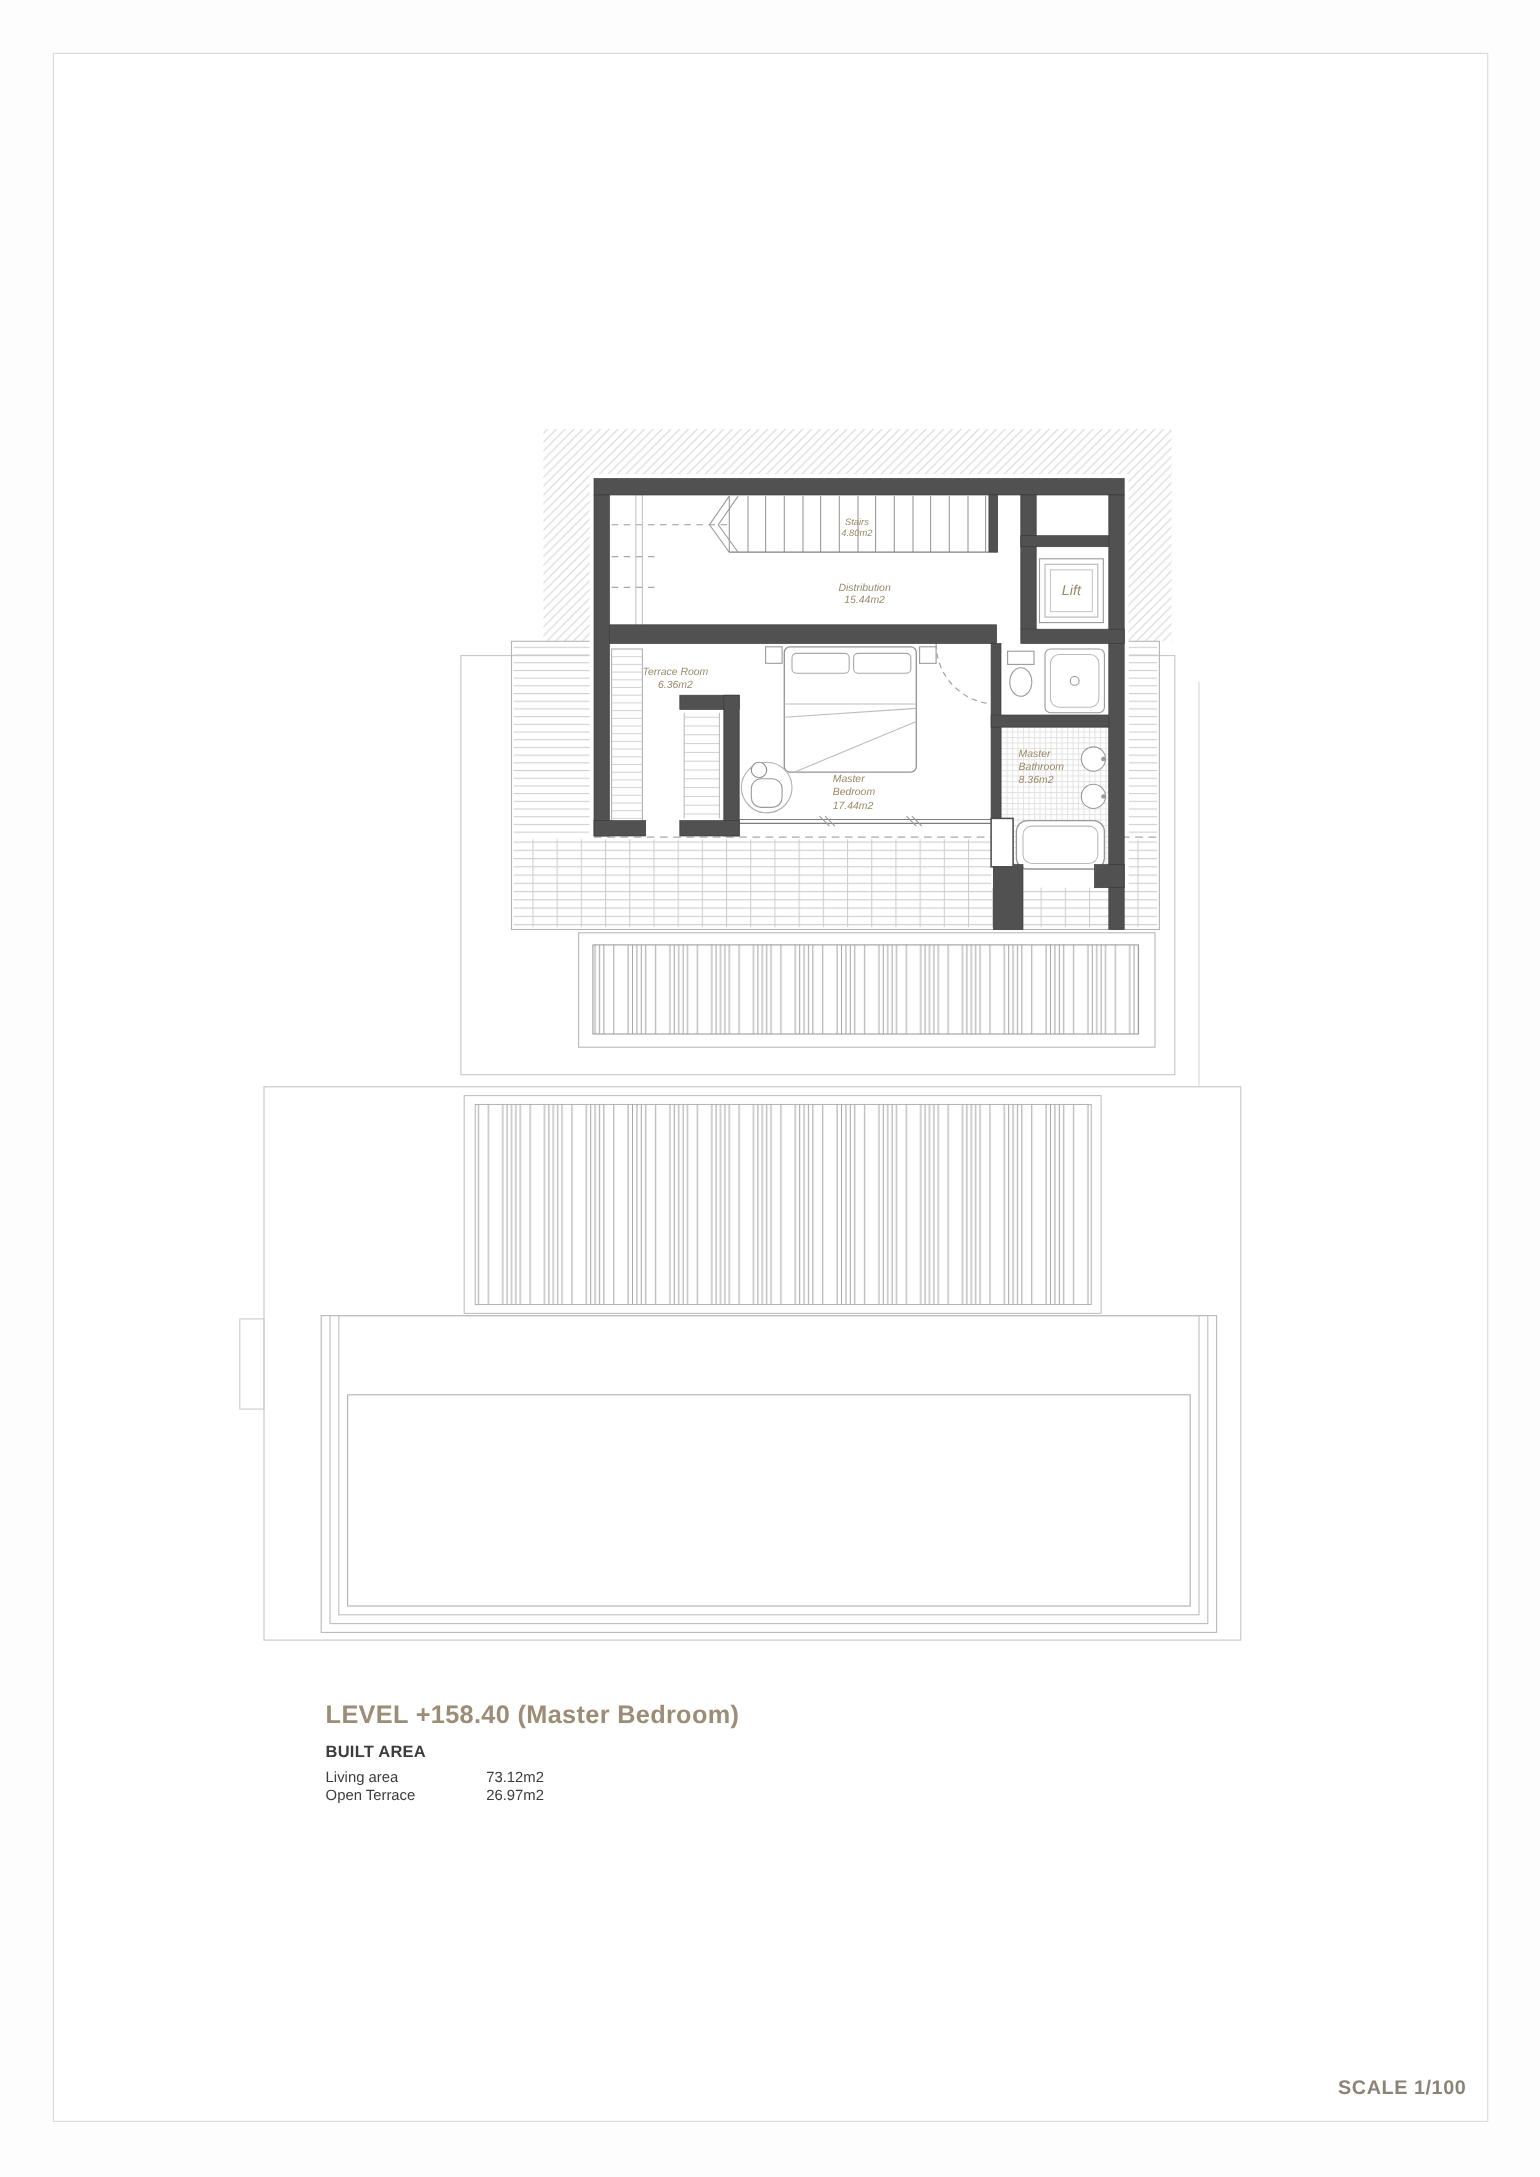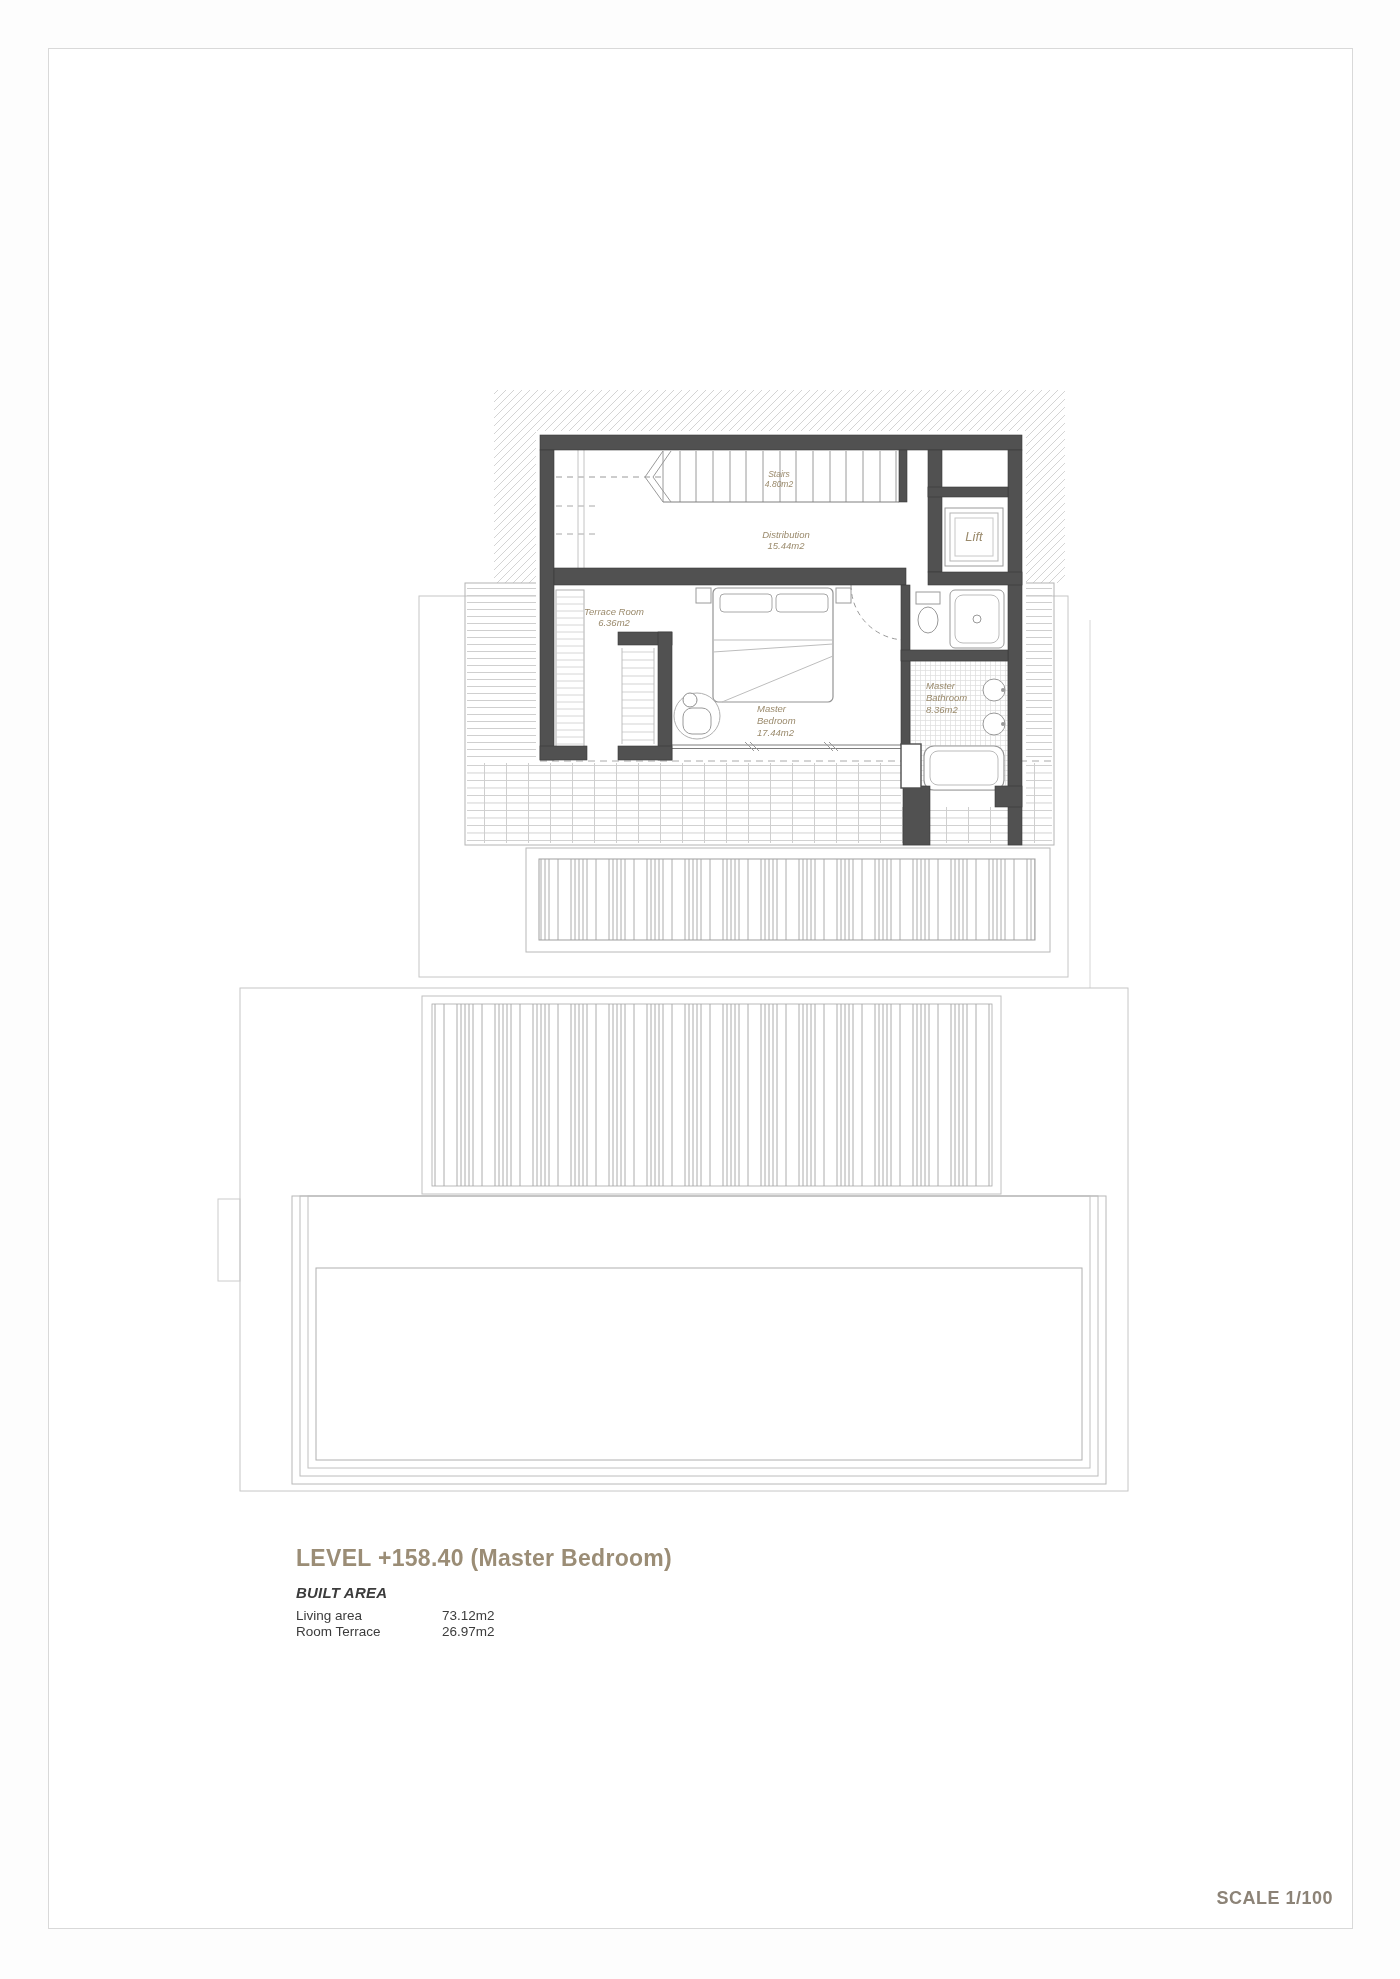--- a/index.html
+++ b/index.html
@@ -27,21 +27,20 @@
   .room-label.left-align{text-align:left;transform:none;}
   .lift-label{font-size:13px;}
   .footer-block{position:absolute;left:296px;top:1545px;}
   .level-title{
     color:#9b8d76;font-size:23px;font-weight:bold;letter-spacing:.3px;
     margin:0 0 12px 0;
   }
   .built-area{
     color:#3c3c3c;font-size:15px;font-weight:bold;letter-spacing:.2px;
     margin:0 0 7px 0;
-    font-style:italic;
   }
   .area-row{color:#3c3c3c;font-size:13.5px;line-height:16px;position:relative;width:320px;}
   .area-row .val{position:absolute;left:146px;top:0;}
   .scale-label{
     position:absolute;right:67px;top:1888px;
     color:#8c8377;font-size:18px;font-weight:bold;letter-spacing:.5px;
   }
 </style>
 </head>
 <body>
@@ -189,18 +188,18 @@
 <div class="room-label lift-label" style="left:974px;top:531px;">Lift</div>
 
 <div class="footer-block">
   <div class="level-title">LEVEL +158.40 (Master Bedroom)</div>
   <div class="built-area">BUILT AREA</div>
   <div class="area-row">
     <span>Living area</span>
     <span class="val">73.12m2</span>
   </div>
   <div class="area-row">
-    <span>Room Terrace</span>
+    <span>Open Terrace</span>
     <span class="val">26.97m2</span>
   </div>
 </div>
 
 <div class="scale-label">SCALE 1/100</div>
 
 </body></html>

